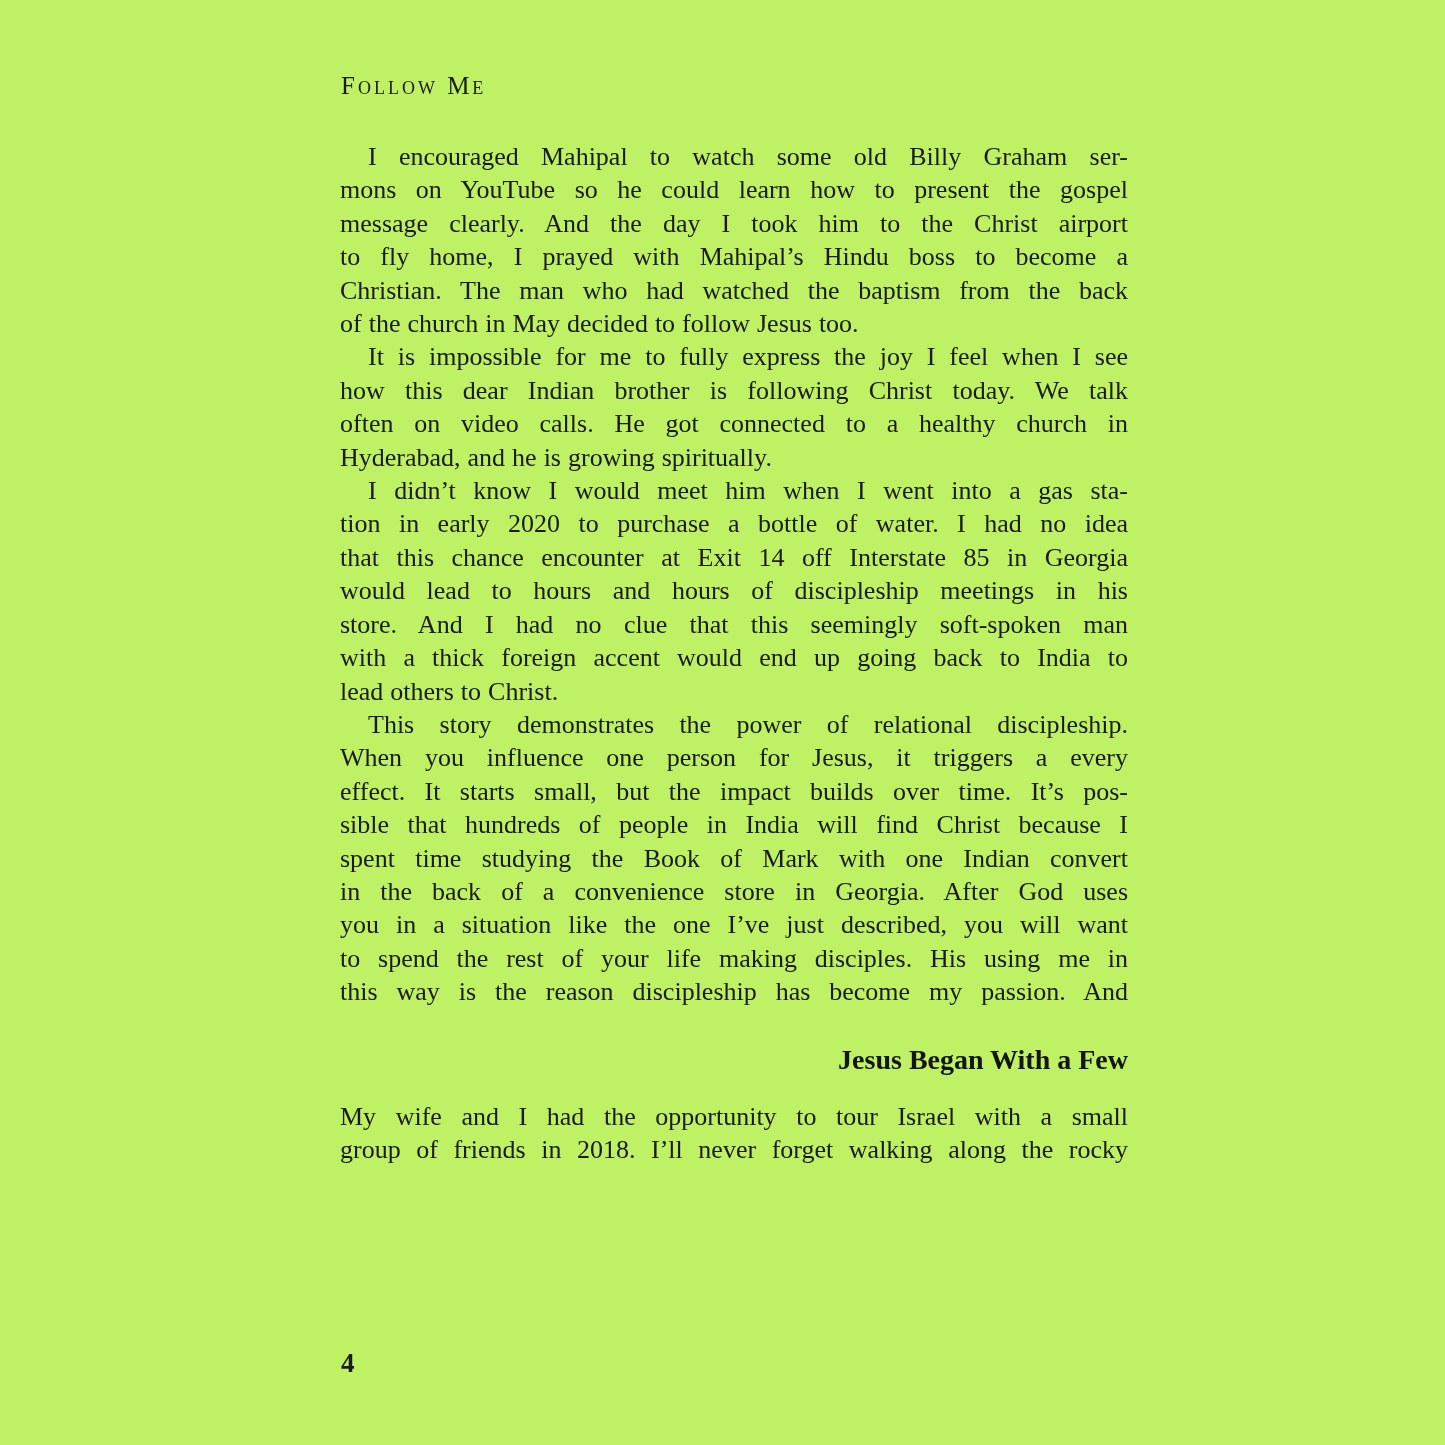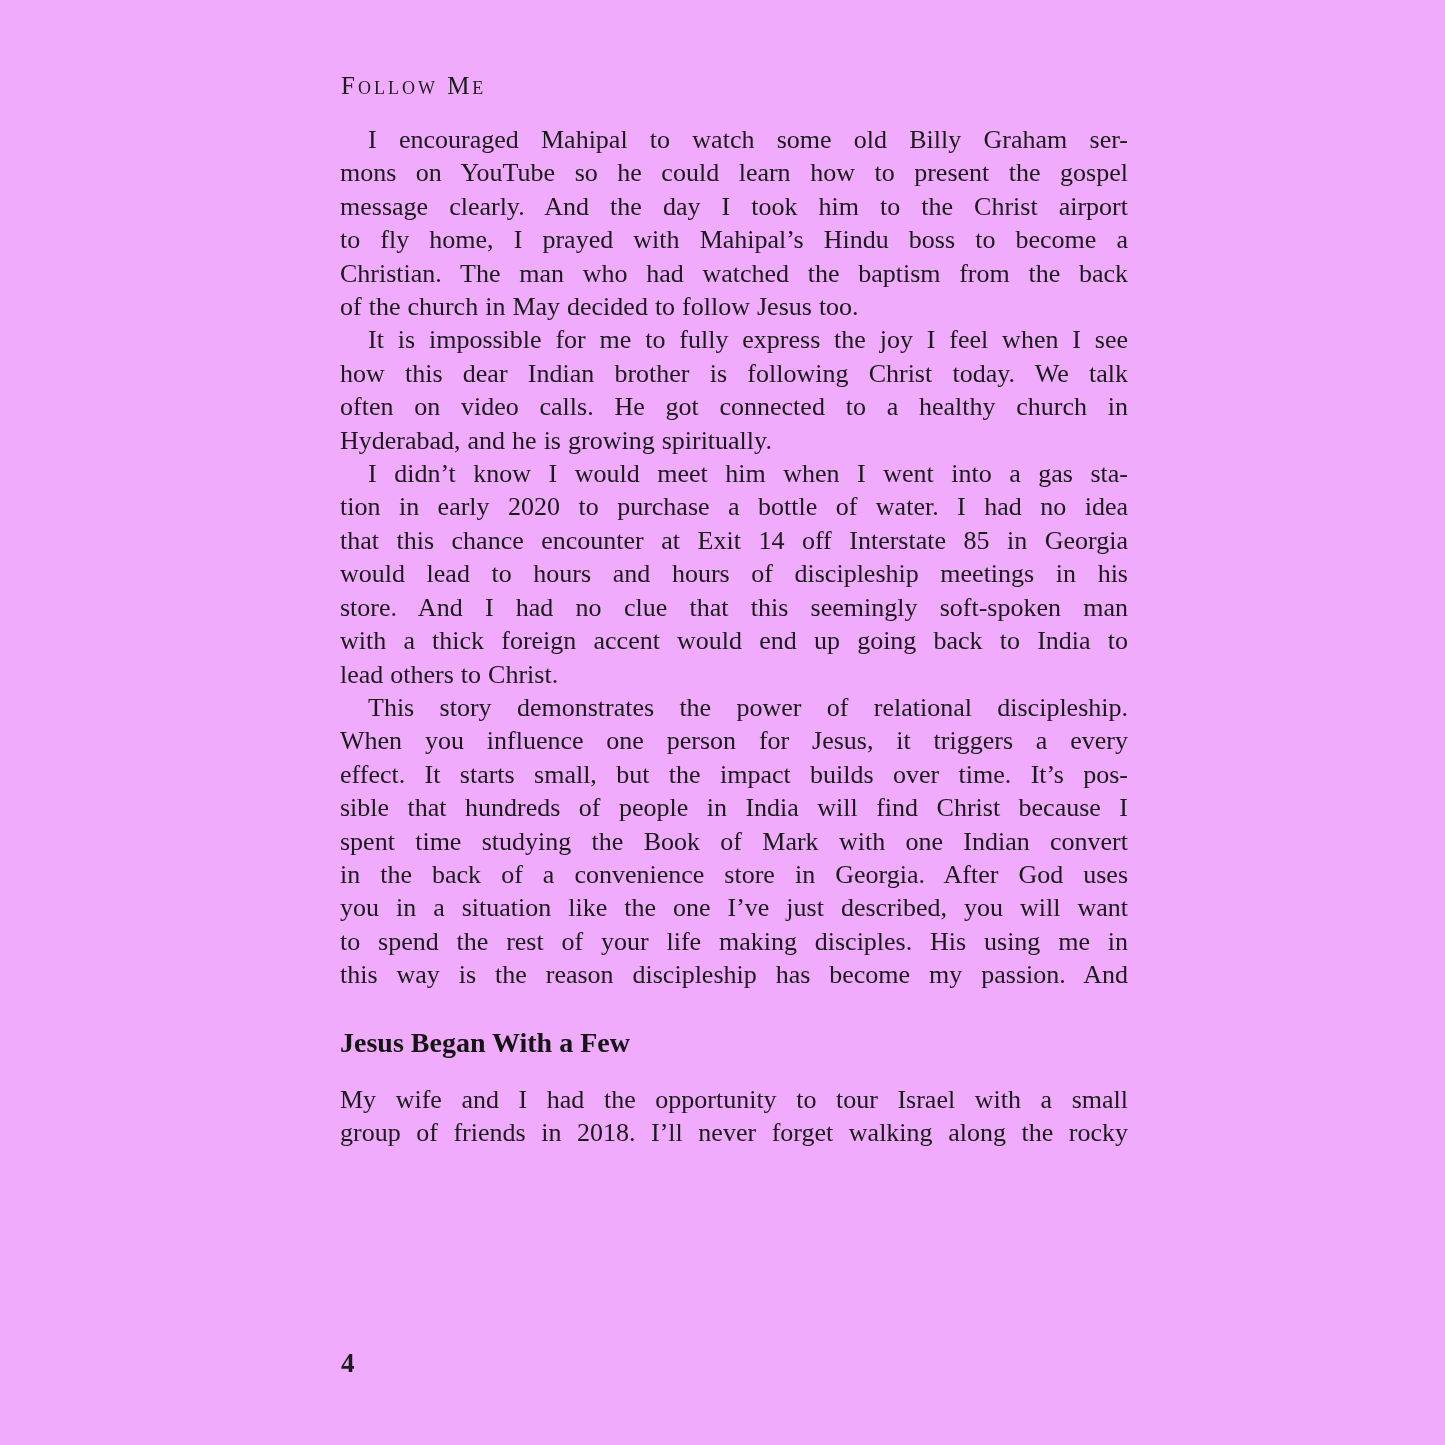--- a/index.html
+++ b/index.html
@@ -4,59 +4,59 @@
 <style>
   html, body {
     margin: 0;
     padding: 0;
     background: #ffffff;
   }
   .page {
     position: relative;
     width: 1445px;
     height: 1445px;
-    background: #f0abfc;
+    background: #bef264;
     overflow: hidden;
     font-family: "Liberation Serif", "DejaVu Serif", serif;
     color: #1a1a1a;
   }
   .running-header {
     position: absolute;
     left: 341px;
     top: 72px;
     font-size: 25px;
     font-variant-caps: small-caps;
     letter-spacing: 3px;
     color: #1b1b1b;
   }
   .body-text {
     position: absolute;
     left: 340px;
-    top: 123px;
+    top: 140px;
     width: 788px;
   }
   .paragraph {
     margin: 0;
   }
   .line {
     text-align: justify;
     text-align-last: justify;
     font-size: 26px;
     line-height: 33.4px;
     word-spacing: 0.5px;
     white-space: normal;
   }
   .line.last {
     text-align-last: left;
   }
   .paragraph.indent .line:first-child {
     text-indent: 28px;
   }
   .section-heading {
-    text-align: left;
+    text-align: right;
     font-weight: bold;
     font-size: 28px;
     line-height: 36px;
     margin-top: 33px;
     margin-bottom: 22px;
     color: #141414;
   }
   .page-number {
     position: absolute;
     left: 341px;

